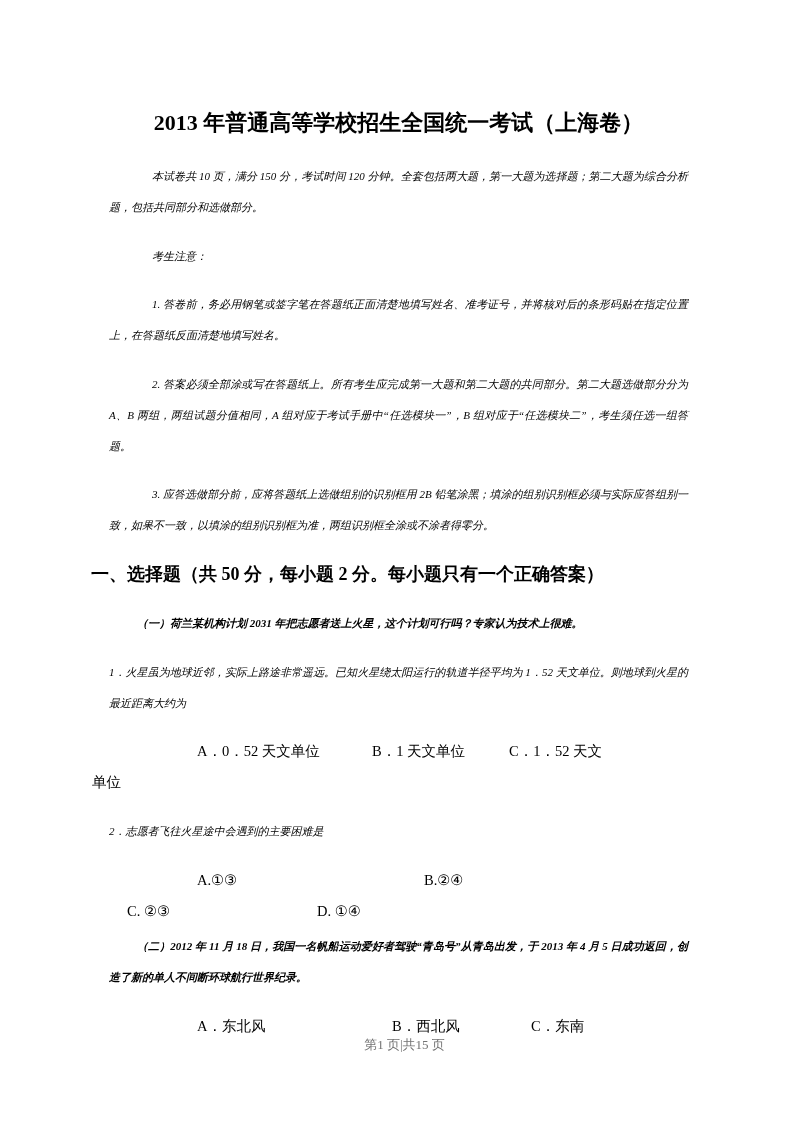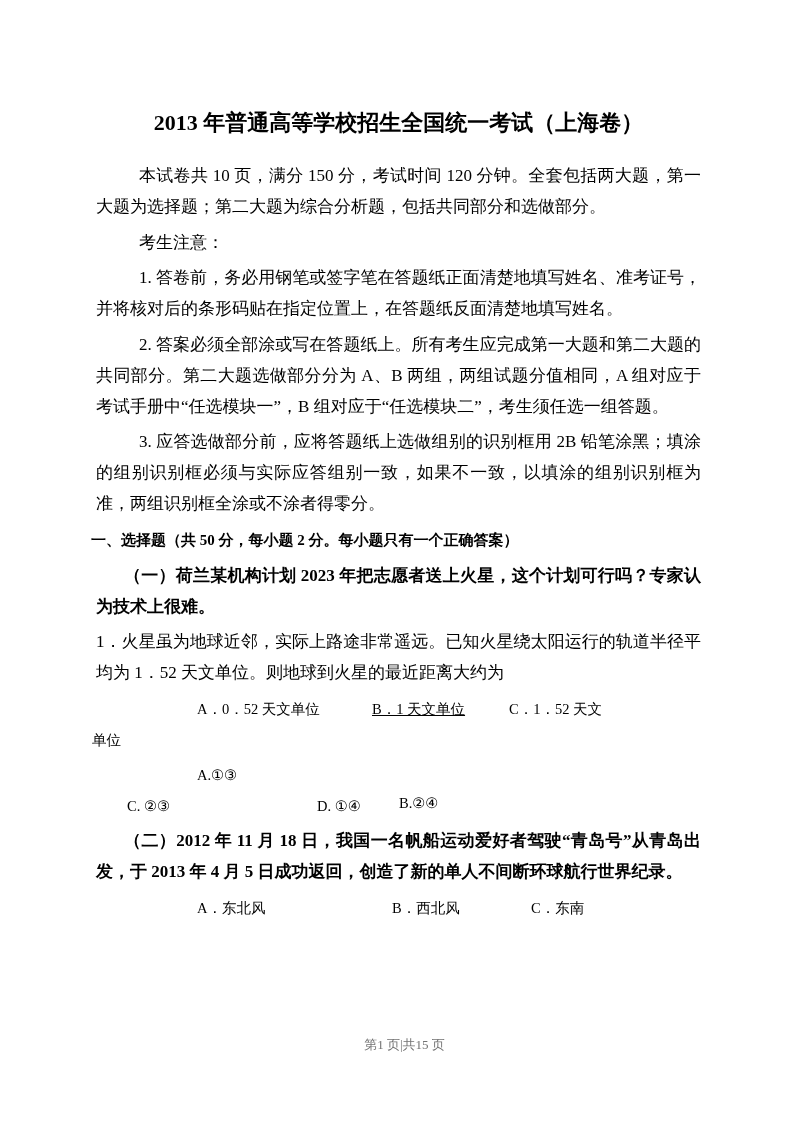--- a/index.html
+++ b/index.html
@@ -28,50 +28,51 @@
   }
   .subtitle {
     margin: 20px 0 0 0;
     font-size: 19px;
     line-height: 24px;
     font-weight: bold;
     text-align: center;
   }
   .flow { margin-top: 24px; }
   .para {
-    margin: 5px;
-    font-size: 17px;
+    margin: 18px;
+    font-size: 11px;
     line-height: 30.8px;
     text-align: justify;
+    font-style: italic;
   }
   .ind2 { text-indent: 43px; }
   .ind1 { text-indent: 28px; }
   .bold { font-weight: bold; }
   .sec-heading {
     margin: 0;
-    font-size: 15px;
+    font-size: 18px;
     line-height: 31px;
     font-weight: bold;
     text-align: left;
   }
   .optrow {
     position: relative;
     height: 31px;
     font-size: 14.5px;
   }
   .optrow span {
     position: absolute;
     top: 0;
     line-height: 31px;
     white-space: nowrap;
     text-align: right;
   }
-  .q1r1-a { left: 106px; } .q1r1-b { left: 281px; text-decoration: underline; } .q1r1-c { left: 418px; }
+  .q1r1-a { left: 106px; } .q1r1-b { left: 281px; } .q1r1-c { left: 418px; }
   .q1r2-c { left: 1px; }   .q1r2-d { left: 111px; }
-  .q2r1-a { left: 106px; } .q2r1-b { left: 308px; margin-top: 28px; }
+  .q2r1-a { left: 106px; } .q2r1-b { left: 333px; }
   .q2r2-c { left: 36px; }  .q2r2-d { left: 226px; }
   .q3r1-a { left: 106px; } .q3r1-b { left: 301px; } .q3r1-c { left: 440px; }
   .mt4 { margin-top: 4px; }
   .mt6 { margin-top: 6px; }
   .footer {
     position: absolute;
     left: 0;
     right: 0;
     top: 1036px;
     text-align: center;
@@ -92,32 +93,33 @@
 
       <p class="para ind2">本试卷共 10 页，满分 150 分，考试时间 120 分钟。全套包括两大题，第一大题为选择题；第二大题为综合分析题，包括共同部分和选做部分。</p>
 
       <p class="para ind2">考生注意：</p>
       <p class="para ind2">1. 答卷前，务必用钢笔或签字笔在答题纸正面清楚地填写姓名、准考证号，并将核对后的条形码贴在指定位置上，在答题纸反面清楚地填写姓名。</p>
       <p class="para ind2">2. 答案必须全部涂或写在答题纸上。所有考生应完成第一大题和第二大题的共同部分。第二大题选做部分分为 A、B 两组，两组试题分值相同，A 组对应于考试手册中“任选模块一”，B 组对应于“任选模块二”，考生须任选一组答题。</p>
       <p class="para ind2">3. 应答选做部分前，应将答题纸上选做组别的识别框用 2B 铅笔涂黑；填涂的组别识别框必须与实际应答组别一致，如果不一致，以填涂的组别识别框为准，两组识别框全涂或不涂者得零分。</p>
 
       <div class="sec-heading">一、选择题（共 50 分，每小题 2 分。每小题只有一个正确答案）</div>
 
-      <p class="para ind1 bold">（一）荷兰某机构计划 2023 年把志愿者送上火星，这个计划可行吗？专家认为技术上很难。</p>
+      <p class="para ind1 bold">（一）荷兰某机构计划 2031 年把志愿者送上火星，这个计划可行吗？专家认为技术上很难。</p>
 
       <p class="para">1．火星虽为地球近邻，实际上路途非常遥远。已知火星绕太阳运行的轨道半径平均为 1．52 天文单位。则地球到火星的最近距离大约为</p>
       <div class="optrow">
         <span class="q1r1-a">A．0．52 天文单位</span>
         <span class="q1r1-b">B．1 天文单位</span>
         <span class="q1r1-c">C．1．52 天文</span>
       </div>
       <div class="optrow">
         <span class="q1r2-c">单位</span>
       </div>
 
+      <p class="para">2．志愿者飞往火星途中会遇到的主要困难是</p>
       <div class="optrow mt4">
         <span class="q2r1-a">A.①③</span>
         <span class="q2r1-b">B.②④</span>
       </div>
       <div class="optrow">
         <span class="q2r2-c">C. ②③</span>
         <span class="q2r2-d">D. ①④</span>
       </div>
 
       <p class="para ind1 bold mt4">（二）2012 年 11 月 18 日，我国一名帆船运动爱好者驾驶“青岛号”从青岛出发，于 2013 年 4 月 5 日成功返回，创造了新的单人不间断环球航行世界纪录。</p>

